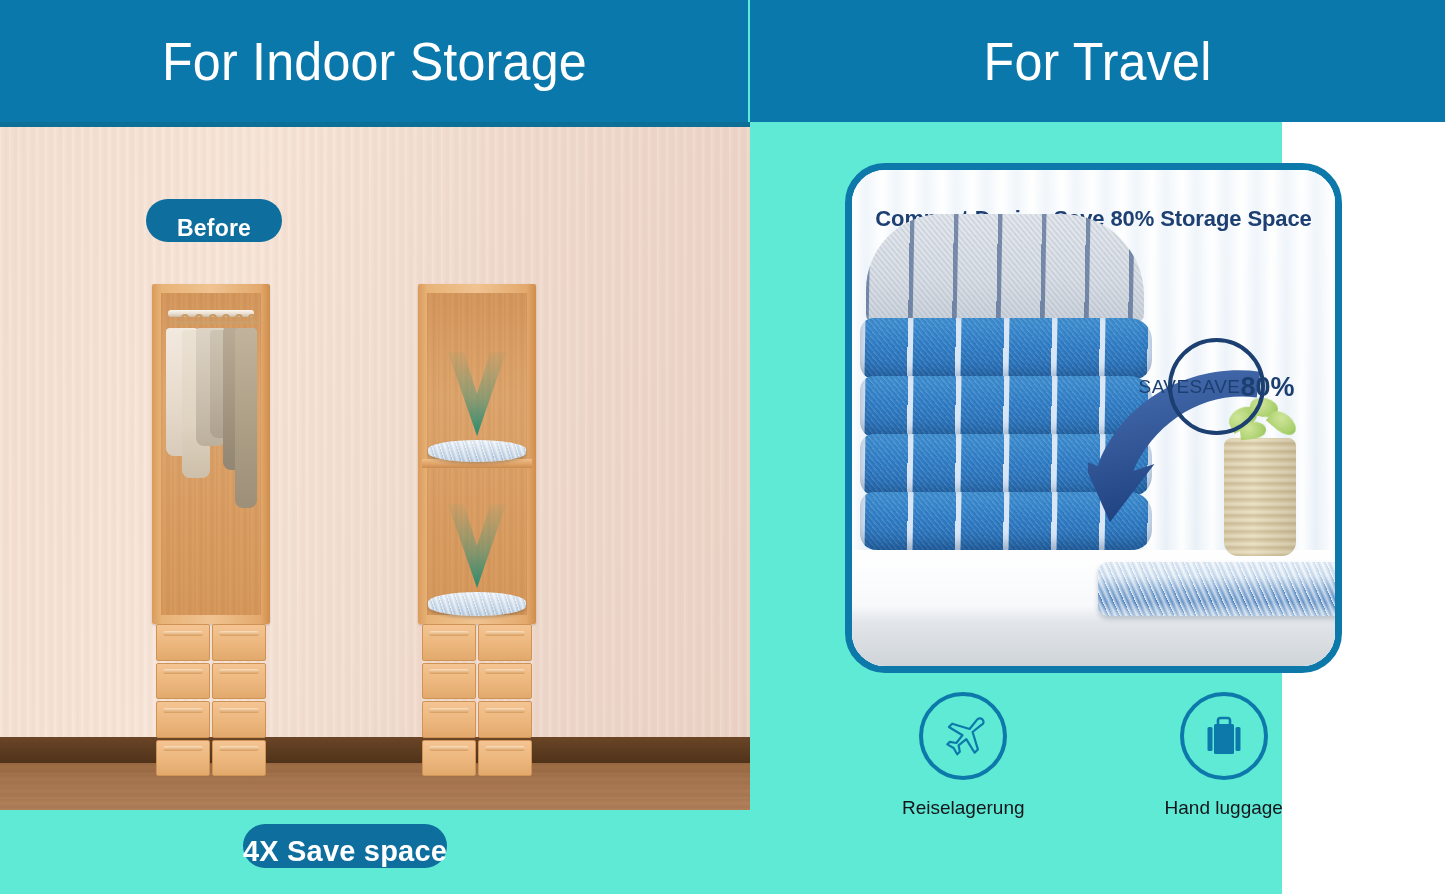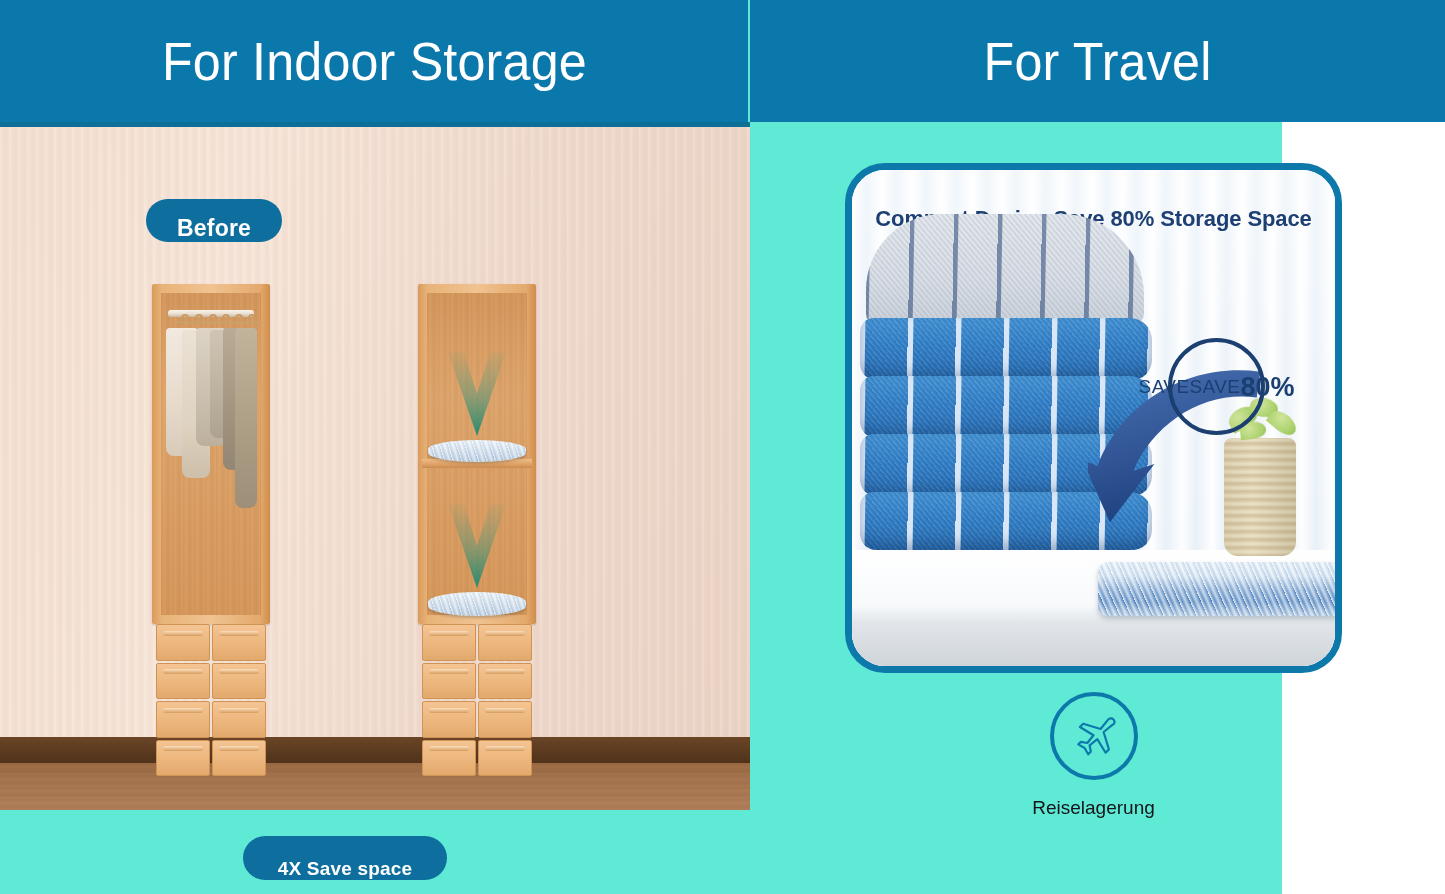--- a/index.html
+++ b/index.html
@@ -60,21 +60,21 @@
     background: #0e6f9e;
     color: #fff;
     border-radius: 999px;
     display: flex; align-items: flex-end; justify-content: center;
     font-size: 23px; font-weight: 700;
     letter-spacing: 0.2px;
     white-space: nowrap;
   }
   .pill-before { left: 146px; top: 199px; width: 136px; height: 43px; }
   .pill-after  { left: 412px; top: 199px; width: 136px; height: 43px; }
-  .pill-save   { left: 243px; top: 824px; width: 204px; height: 44px; font-size: 19px; margin-top: 12px; }
+  .pill-save   { left: 243px; top: 824px; width: 204px; height: 44px; font-size: 29px; }
 
   
   .wardrobe { position: absolute; }
 
   .cab-top {
     position: absolute; left: 0; top: 0; width: 100%;
     background: linear-gradient(90deg,#d99b5c 0%, #e8b377 8%, #f0c391 50%, #e3a96c 92%, #cf8d4c 100%);
     border-radius: 2px;
     box-shadow: 0 1px 2px rgba(90,55,20,0.25);
   }
@@ -383,15 +383,26 @@
     <div class="usecase">
       <div class="uc-circle">
         <svg width="50" height="50" viewBox="0 0 50 50">
           <path d="M44.5,8.5 c-1.6-1.6-4.2-1.4-5.6,0.4 l-7.3,9.1 -17.4-5.3 -3.3,3.3 13.6,8.3 -6.2,7.7 -6.4-1.2 -2.6,2.6 6.3,3.6 3.6,6.3 2.6-2.6 -1.2-6.4 7.7-6.2 8.3,13.6 3.3-3.3 -5.3-17.4 9.1-7.3 C45.9,12.7 46.1,10.1 44.5,8.5 Z" fill="none" stroke="#0d79ab" stroke-width="2.2" stroke-linejoin="round"></path>
         </svg>
       </div>
       <div class="uc-label">Reiselagerung</div>
     </div>
 
 
+    <div class="usecase">
+      <div class="uc-circle">
+        <svg width="48" height="48" viewBox="0 0 48 48">
+          <path d="M18,12 L18,8.5 C18,7 19,6 20.5,6 L27.5,6 C29,6 30,7 30,8.5 L30,12" fill="none" stroke="#0d79ab" stroke-width="2.6" stroke-linejoin="round"></path>
+          <rect x="14" y="12" width="20" height="30" rx="1.5" fill="#0d79ab"></rect>
+          <rect x="7.5" y="15" width="5" height="24" rx="1.5" fill="#0d79ab"></rect>
+          <rect x="35.5" y="15" width="5" height="24" rx="1.5" fill="#0d79ab"></rect>
+        </svg>
+      </div>
+      <div class="uc-label">Hand luggage</div>
+    </div>
   </div>
 
 </div>
 
 </body></html>

